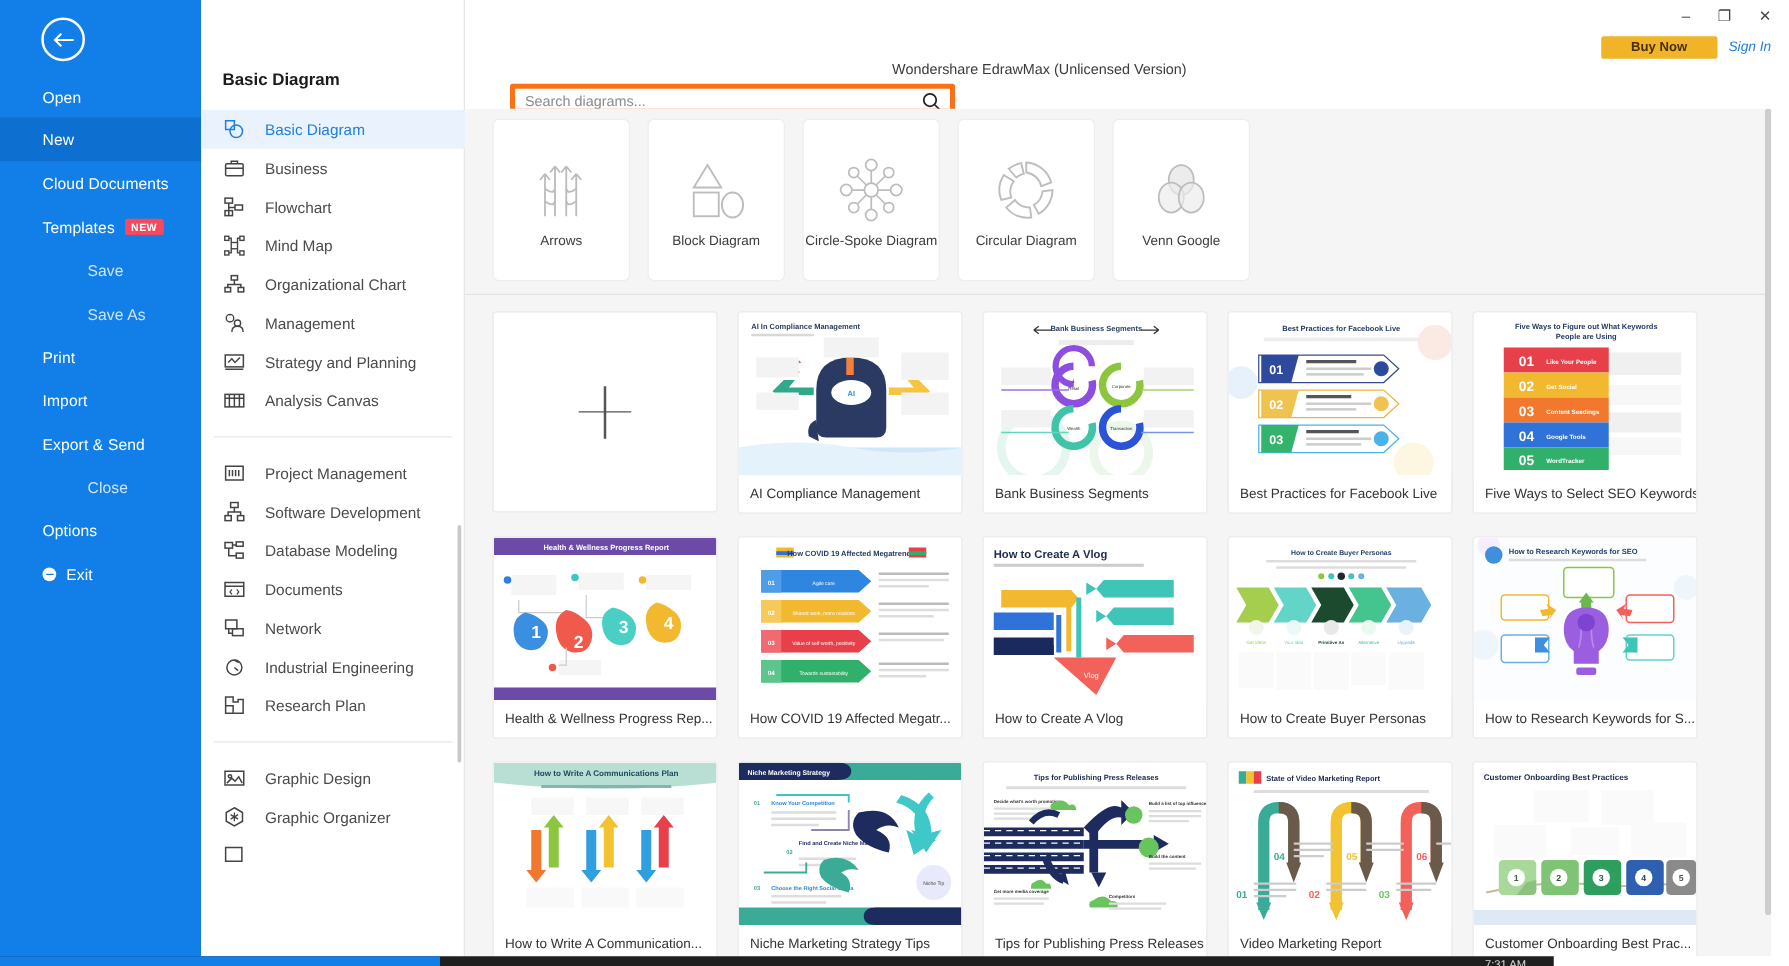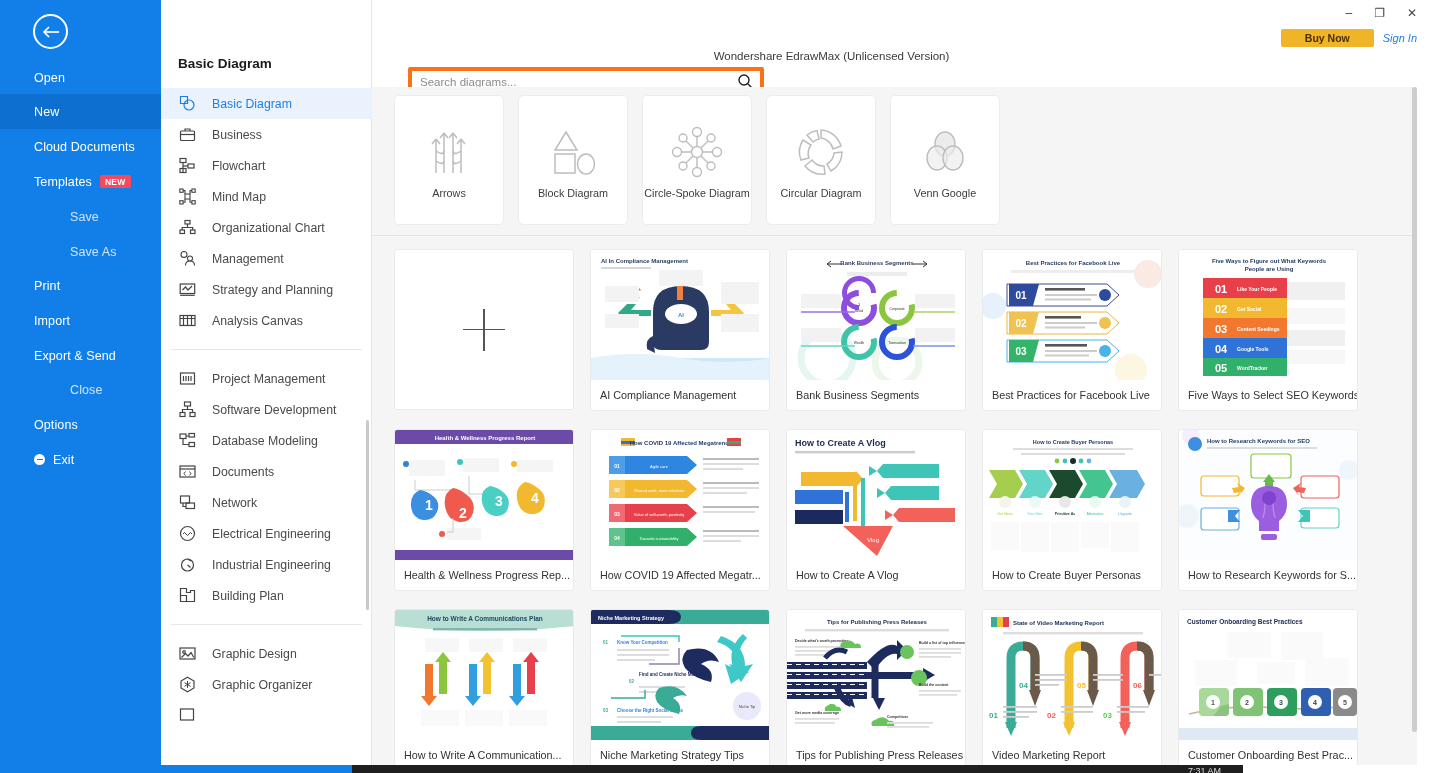--- a/index.html
+++ b/index.html
@@ -382,49 +382,40 @@
         <span class="cat-ico">
           <svg width="17" height="17" viewBox="0 0 17 17" fill="none" stroke="currentColor" stroke-width="1.2">
             <rect x="1.5" y="2" width="9" height="7"></rect>
               <rect x="7" y="9" width="8.5" height="5.5"></rect>
               <path d="M4 9 v3.5 h3"></path>
           </svg>
         </span>
         <span class="cat-label">Network</span>
       </div>
 
-      <div class="cat-item">
-        <span class="cat-ico">
-          <svg width="17" height="17" viewBox="0 0 17 17" fill="none" stroke="currentColor" stroke-width="1.2">
-            <circle cx="8.5" cy="8.5" r="7"></circle>
-              <path d="M4 9 q1.5 -3 3 0 q1.5 3 3 0 q1.5 -3 3 0" stroke-width="1"></path>
-          </svg>
-        </span>
-        <span class="cat-label">Electrical Engineering</span>
-      </div>
 
       <div class="cat-item">
         <span class="cat-ico">
           <svg width="17" height="17" viewBox="0 0 17 17" fill="none" stroke="currentColor" stroke-width="1.2">
             <circle cx="8.5" cy="9" r="6"></circle>
               <path d="M8.5 3 L12 5"></path>
               <path d="M8.5 9 L11.5 11.5"></path>
           </svg>
         </span>
         <span class="cat-label">Industrial Engineering</span>
       </div>
 
       <div class="cat-item">
         <span class="cat-ico">
           <svg width="17" height="17" viewBox="0 0 17 17" fill="none" stroke="currentColor" stroke-width="1.2">
             <path d="M1.5 1.5 h6 v4 h4 v-2 h4 v11 h-14 z"></path>
               <path d="M1.5 8.5 h6 v6"></path>
           </svg>
         </span>
-        <span class="cat-label">Building Plan</span>
+        <span class="cat-label">Research Plan</span>
       </div>
 
       <div class="cat-sep"></div>
 
       <div class="cat-item">
         <span class="cat-ico">
           <svg width="17" height="17" viewBox="0 0 17 17" fill="none" stroke="currentColor" stroke-width="1.2">
             <rect x="1" y="3" width="15" height="11"></rect>
               <circle cx="5" cy="7" r="1.3"></circle>
               <path d="M2.5 12.5 L6.5 8.5 L9 11 L12 7.5 L14.8 12.5"></path>

